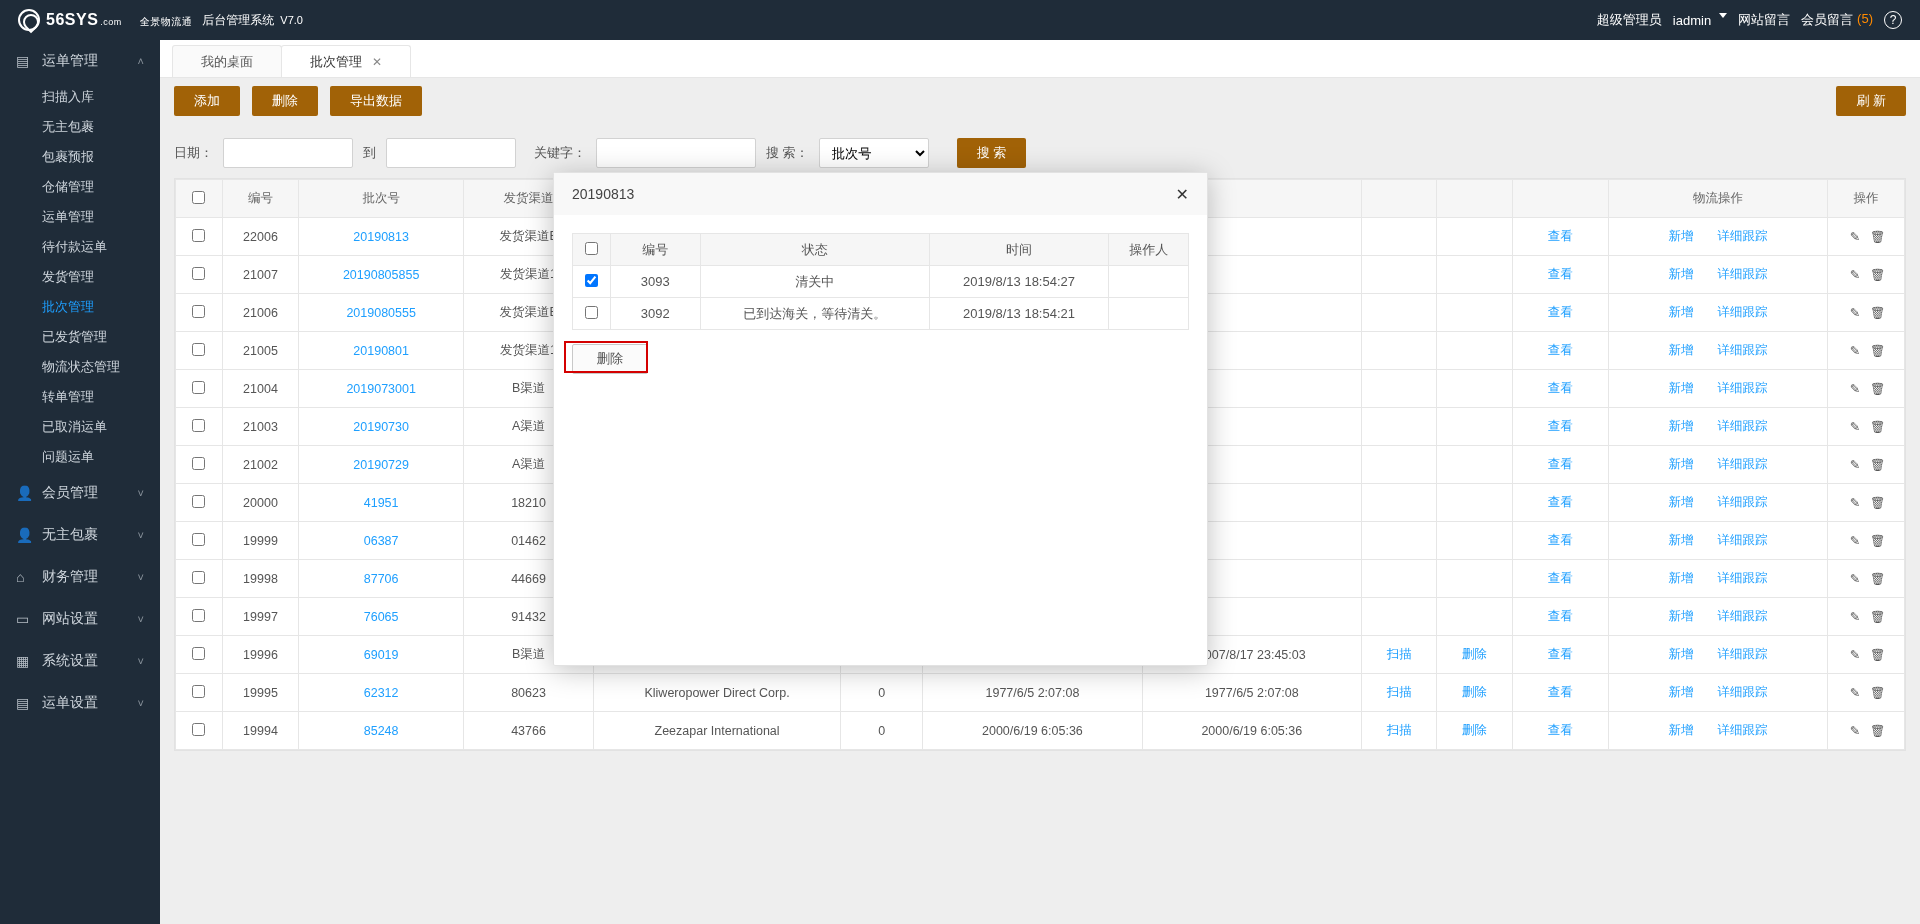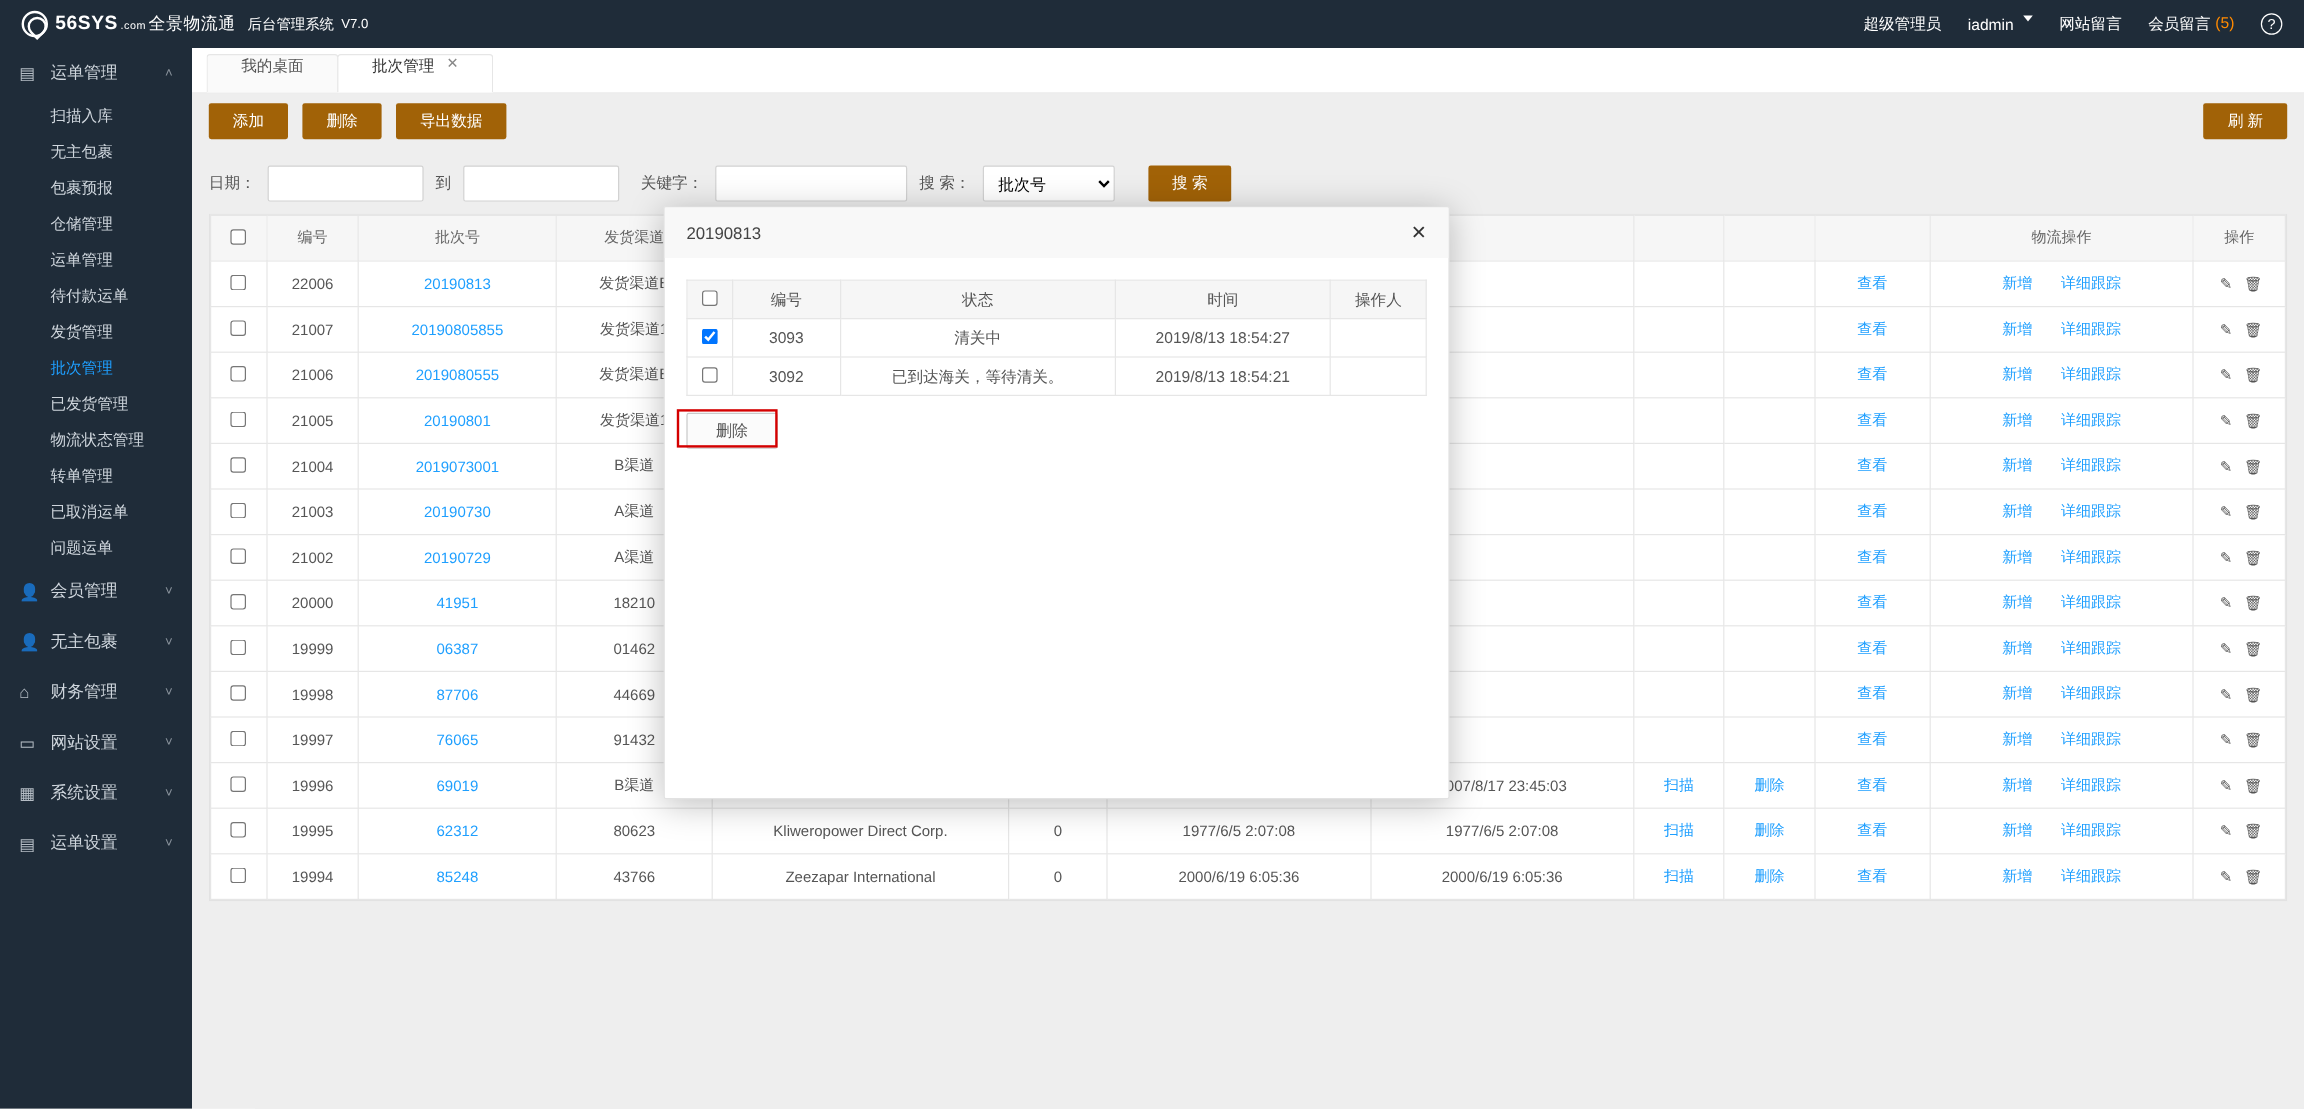--- a/index.html
+++ b/index.html
@@ -5,37 +5,37 @@
 *{box-sizing:border-box;margin:0;padding:0;font-family:"Microsoft YaHei",Arial,sans-serif}
 body{background:#eeeeee;font-size:13px;color:#333;overflow:hidden}
 .header{height:40px;background:#1f2c39;color:#fff;display:flex;align-items:center;padding:0 18px;font-size:13px}
 .logo{display:flex;align-items:center;gap:6px}
 .logo-icon{width:22px;height:22px;border-radius:50%;border:2px solid #fff;position:relative}
 .logo-icon::before{content:"";position:absolute;left:3px;top:3px;width:12px;height:12px;border:2px solid #fff;border-radius:50% 50% 50% 0;transform:rotate(-45deg)}
 .brand{font-size:16px;font-weight:bold;letter-spacing:.5px}
 .brand small{font-size:9px;font-weight:normal;margin-left:2px}
 .systitle{margin-left:10px;font-size:12px}
 .ver{font-size:11px;margin-left:6px}
-.header-right{margin-left:auto;display:flex;align-items:center;gap:22px}
+.header-right{margin-left:auto;display:flex;align-items:center;gap:11px}
 .header-right a{color:#fff;text-decoration:none;display:flex;align-items:flex-start;gap:4px;cursor:pointer}
 .orange{color:#ff8a00}
 .chev-down{display:inline-block;width:0;height:0;border-left:4px solid transparent;border-right:4px solid transparent;border-top:5px solid #fff;margin-left:4px}
 .qmark{display:inline-flex;width:18px;height:18px;border:1.5px solid #fff;border-radius:50%;align-items:center;justify-content:center;font-size:12px}
 
 .layout{display:flex;height:calc(100vh - 40px)}
 .sidebar{width:160px;background:#1f2c39;color:#b9c3cd;flex-shrink:0;overflow-y:auto}
 .nav-group{display:flex;align-items:center;height:42px;padding:0 16px;cursor:pointer;font-size:14px;color:#cfd6dd}
 .nav-group .ico{width:16px;margin-right:10px;opacity:.85}
 .nav-group .arrow{margin-left:auto;font-size:11px;opacity:.6}
 .nav-sub{display:flex;align-items:center;height:30px;padding-left:42px;font-size:13px;color:#cfd6dd;cursor:pointer}
 .nav-sub.active{color:#1E9FFF}
 
 .main{flex:1;display:flex;flex-direction:column;min-width:0}
 .tabs{height:38px;background:#fff;display:flex;align-items:flex-end;padding:0 12px;border-bottom:1px solid #e6e6e6}
-.tab{height:32px;display:flex;align-items:flex-start;padding:0 28px;border:1px solid #e6e6e6;border-bottom:none;background:#fafafa;margin-right:-1px;font-size:13px;color:#555;cursor:pointer;border-radius:3px 3px 0 0}
+.tab{height:32px;display:flex;align-items:center;padding:0 28px;border:1px solid #e6e6e6;border-bottom:none;background:#fafafa;margin-right:-1px;font-size:13px;color:#555;cursor:pointer;border-radius:3px 3px 0 0}
 .tab.active{background:#fff;color:#333}
 .tab .x{margin-left:10px;font-size:12px;color:#888}
 
 .toolbar{padding:8px 14px;display:flex;gap:12px}
 .btn{height:30px;padding:0 20px;border:none;border-radius:2px;font-size:13px;cursor:pointer}
 .btn-blue{background:#a16207;color:#fff}
 .btn-refresh{margin-left:auto}
 
 .searchbar{margin:14px 14px 10px;display:flex;align-items:center;gap:10px;font-size:13px;color:#555}
 .txt{height:30px;border:1px solid #d2d2d2;background:#fff;border-radius:2px;padding:0 8px}
@@ -68,21 +68,21 @@
 .pager .pbtn{height:26px;padding:0 10px;border:1px solid #d2d2d2;border-radius:2px;background:#fff;display:flex;align-items:center;cursor:pointer}
 .pager .pnum{width:26px;height:26px;background:#1E9FFF;color:#fff;border-radius:2px;display:flex;align-items:center;justify-content:center}
 .pager input{width:36px;height:24px;border:1px solid #d2d2d2;text-align:center;border-radius:2px}
 </style>
 </head>
 <body>
 
 <div class="header">
   <div class="logo">
     <span class="logo-icon"></span>
-    <span class="brand"><span>56SYS</span><small>.com</small><small style="font-size:14px;margin-left:2px">全景物流通</small></span>
+    <span class="brand"><span>56SYS</span><small>.com</small><small style="font-size:10px;margin-left:18px">全景物流通</small></span>
   </div>
   <span class="systitle">后台管理系统</span>
   <span class="ver">V7.0</span>
   <div class="header-right">
     <span>超级管理员</span>
     <a>
         <span>iadmin</span>
         <span class="chev-down"></span>
       </a>
     <a>网站留言</a>

